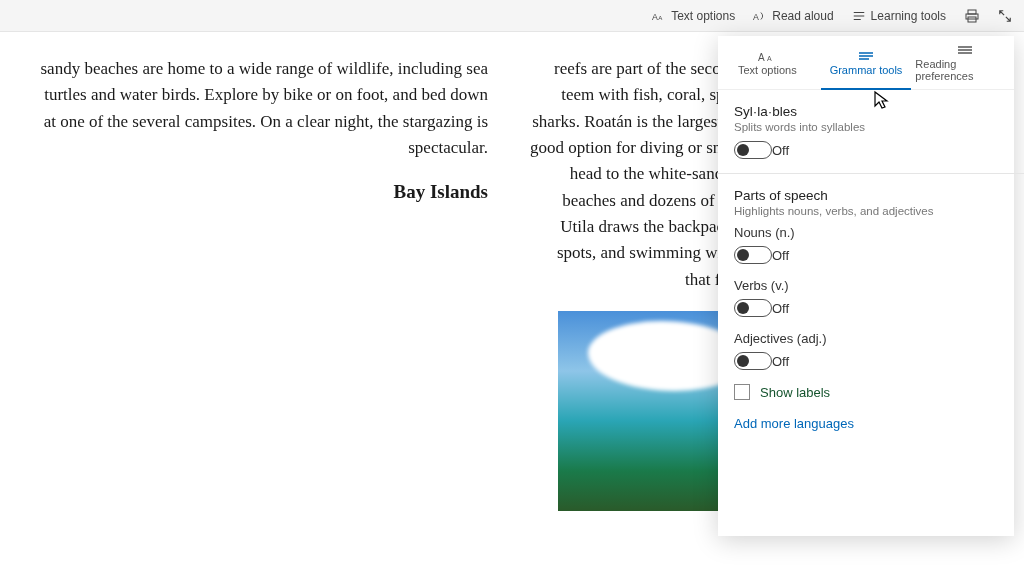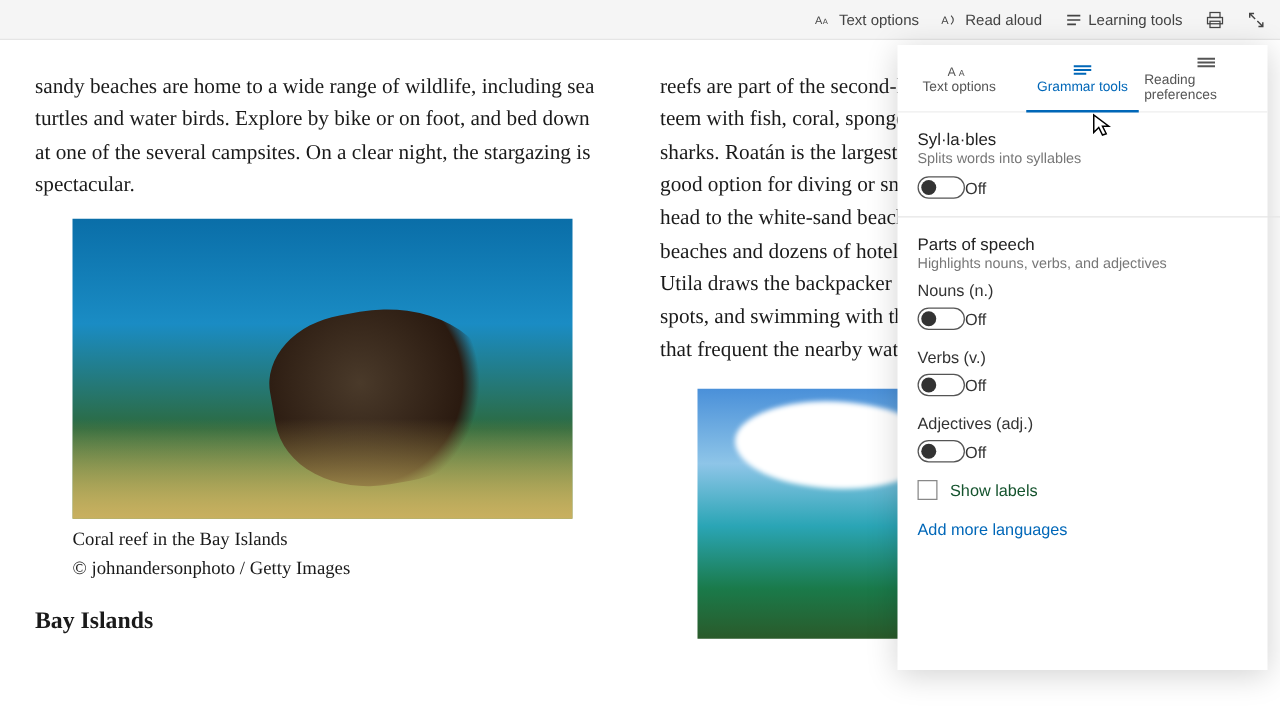--- a/index.html
+++ b/index.html
@@ -25,21 +25,21 @@
   }
   .toolbar-item { display: flex; align-items: center; gap: 5px; cursor: pointer; }
   .content {
     background: #fff;
     padding: 24px 36px 0 28px;
     height: calc(100% - 32px);
     display: flex;
     gap: 40px;
     color: #1a1a1a;
   }
-  .col { flex: 1; font-family: Georgia, "Times New Roman", serif; }
+  .col { flex: 1; font-family: Georgia, "Times New Roman", serif; text-align: right; }
   .col p { font-size: 17px; line-height: 1.55; }
   .heading { font-size: 19px; font-weight: bold; margin-top: 20px; margin-bottom: 10px; }
   .figure { margin-top: 14px; margin-left: 30px; }
   .imgbox1 { width: 400px; height: 240px; background: linear-gradient(180deg, #0a6ea8 0%, #1a8cc4 35%, #2c6a3f 70%, #8a9a4a 100%); position: relative; overflow: hidden; }
   .imgbox1::before { content:""; position:absolute; left:40%; top:30%; width:180px; height:140px; background: radial-gradient(circle at 40% 40%, #4a3a2a 0%, #2a1a10 60%, transparent 70%); border-radius: 40% 60% 50% 50%; transform: rotate(-10deg);}
   .imgbox1::after { content:""; position:absolute; left:0; bottom:0; width:100%; height:80px; background: linear-gradient(0deg, #c9b060 0%, transparent 100%);}
   .caption { font-size: 15px; margin-top: 6px; line-height: 1.5; }
   .figure2 { margin-top: 18px; margin-left: 30px; }
   .imgbox2 { width: 400px; height: 200px; background: linear-gradient(180deg, #4a90d9 0%, #8ec5e8 30%, #2aa5b5 55%, #1a7a4a 80%, #2a5a2a 100%); position: relative; overflow:hidden;}
   .imgbox2::before { content:""; position:absolute; left:30px; top:10px; width:160px; height:70px; background:#fff; border-radius:50% 60% 50% 60%; filter:blur(2px);}
@@ -113,27 +113,20 @@
   <div class="toolbar-item">
     <svg width="14" height="14" viewBox="0 0 16 16">
         <path d="M2 6V2h4M14 10v4h-4M2 2l5 5M14 14l-5-5" stroke="#444" fill="none" stroke-width="1.3"></path>
       </svg>
   </div>
 </div>
 
 <div class="content">
   <div class="col">
     <p>sandy beaches are home to a wide range of wildlife, including sea turtles and water birds. Explore by bike or on foot, and bed down at one of the several campsites. On a clear night, the stargazing is spectacular.</p>
-    <div class="figure">
-      <div class="imgbox1"></div>
-      <div class="caption">
-        <div>Coral reef in the Bay Islands</div>
-        <div>© johnandersonphoto / Getty Images</div>
-      </div>
-    </div>
     <div class="heading">Bay Islands</div>
   </div>
   <div class="col">
     <p>reefs are part of the second-largest barrier reef in the world, and teem with fish, coral, sponges, rays, sea turtles and even whale sharks. Roatán is the largest and most popular of the group and is a good option for diving or snorkeling. For a more relaxed beach day head to the white-sand beach of the West Bay. With two main beaches and dozens of hotels, restaurants, bars and dive shops, Utila draws the backpacker crowd. It has some fantastic diving spots, and swimming with the (harmless) juvenile whale sharks that frequent the nearby waters of the island.</p>
     <div class="figure2">
       <div class="imgbox2"></div>
     </div>
   </div>
 </div>
 

